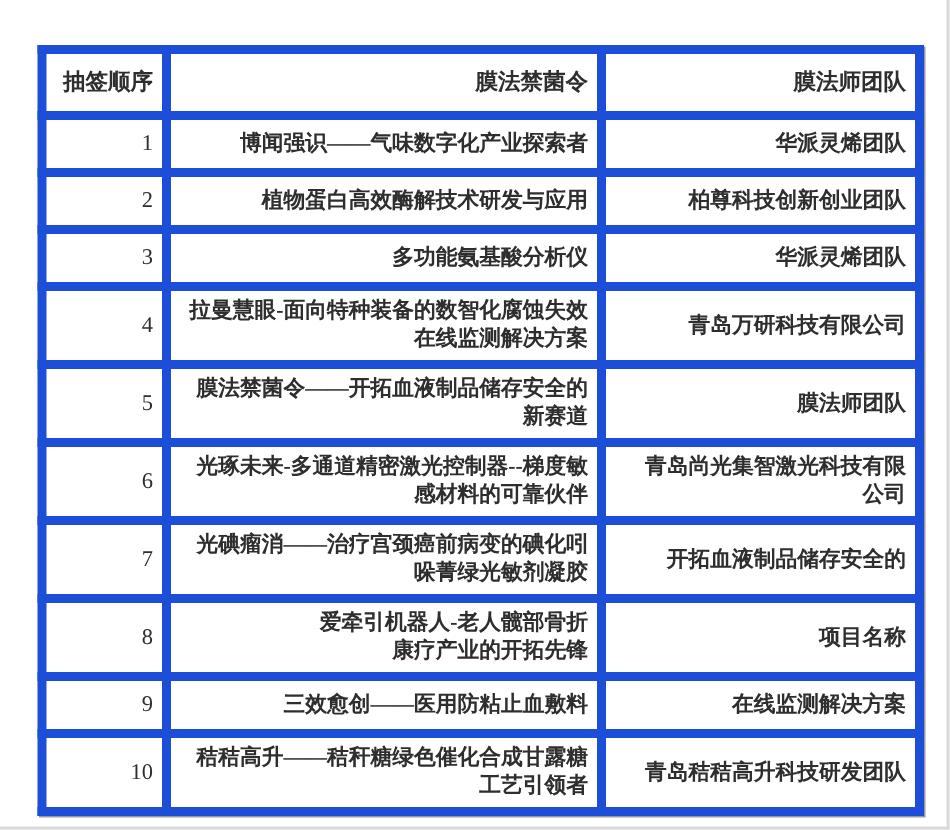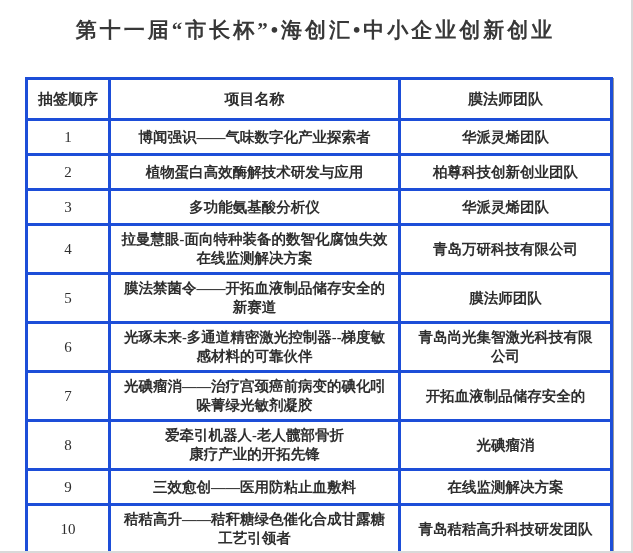--- a/index.html
+++ b/index.html
@@ -34,22 +34,22 @@
     border-collapse: collapse;
     table-layout: fixed;
     border: 2px solid #3f3f3f;
     box-shadow: 1px 1px 0 #9a9a9a;
   }
   table.roadshow col.c-order { width: 83px; }
   table.roadshow col.c-project { width: 290px; }
   table.roadshow col.c-team { width: 212px; }
   table.roadshow th,
   table.roadshow td {
-    border: 3px solid #1d4ed8;
-    text-align: center;
+    border: 6px solid #1d4ed8;
+    text-align: right;
     vertical-align: middle;
     padding: 4px 6px;
     font-size: 14.5px;
     font-weight: bold;
     line-height: 19px;
     white-space: pre-line;
     color: #2e2e2e;
   }
   table.roadshow th {
     height: 30px;
@@ -59,34 +59,33 @@
     font-family: "Liberation Serif", "DejaVu Serif", serif;
     font-weight: normal;
     font-size: 15px;
   }
   table.roadshow td.single { height: 24px; }
 </style>
 </head>
 <body>
 
 <div class="doc-title">
-  <div>第十一届“市长杯”•海创汇•中小企业创新创业</div>
 </div>
 
 <div class="table-wrap">
   <table class="roadshow">
     <colgroup>
       <col class="c-order">
         <col class="c-project">
         <col class="c-team">
     </colgroup>
     <thead>
       <tr>
         <th>抽签顺序</th>
-        <th>项目名称</th>
+        <th>膜法禁菌令</th>
         <th>膜法师团队</th>
       </tr>
     </thead>
     <tbody>
       <tr>
         <td class="order-cell single">1</td>
         <td class="single">博闻强识——气味数字化产业探索者</td>
         <td class="single">华派灵烯团队</td>
       </tr>
       <tr>
@@ -121,21 +120,21 @@
       <tr>
         <td class="order-cell">7</td>
         <td>光碘瘤消——治疗宫颈癌前病变的碘化吲
 哚菁绿光敏剂凝胶</td>
         <td>开拓血液制品储存安全的</td>
       </tr>
       <tr>
         <td class="order-cell">8</td>
         <td>爱牵引机器人-老人髋部骨折
 康疗产业的开拓先锋</td>
-        <td>光碘瘤消</td>
+        <td>项目名称</td>
       </tr>
       <tr>
         <td class="order-cell single">9</td>
         <td class="single">三效愈创——医用防粘止血敷料</td>
         <td class="single">在线监测解决方案</td>
       </tr>
       <tr>
         <td class="order-cell">10</td>
         <td>秸秸高升——秸秆糖绿色催化合成甘露糖
 工艺引领者</td>

